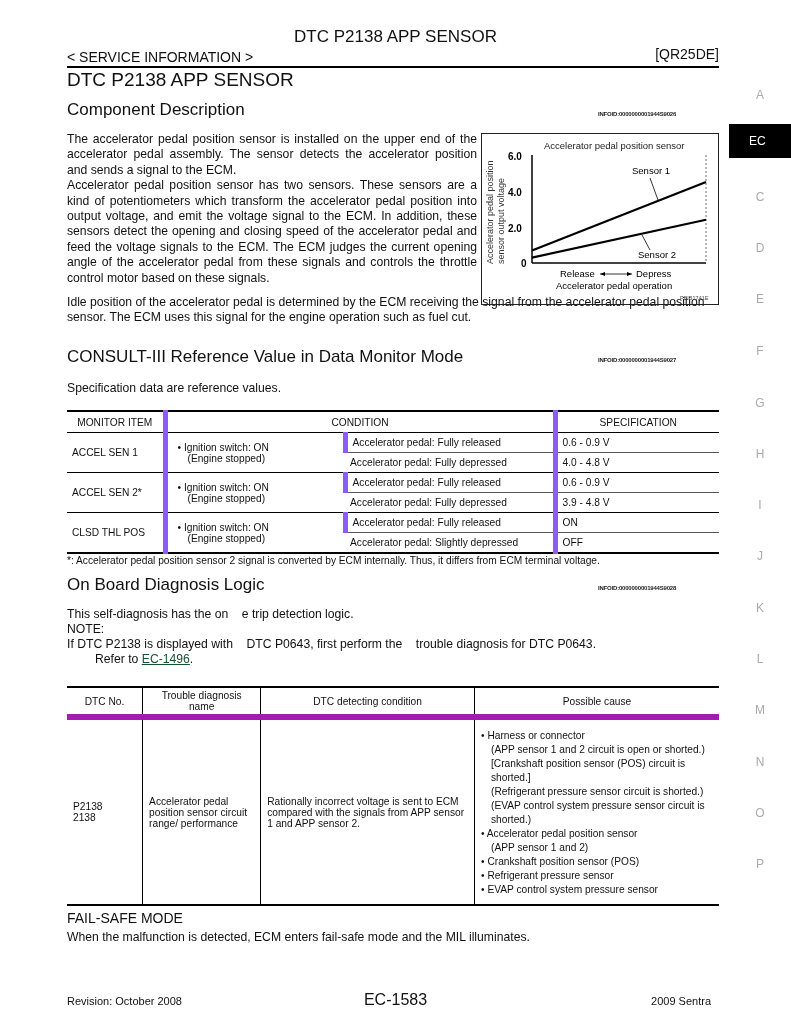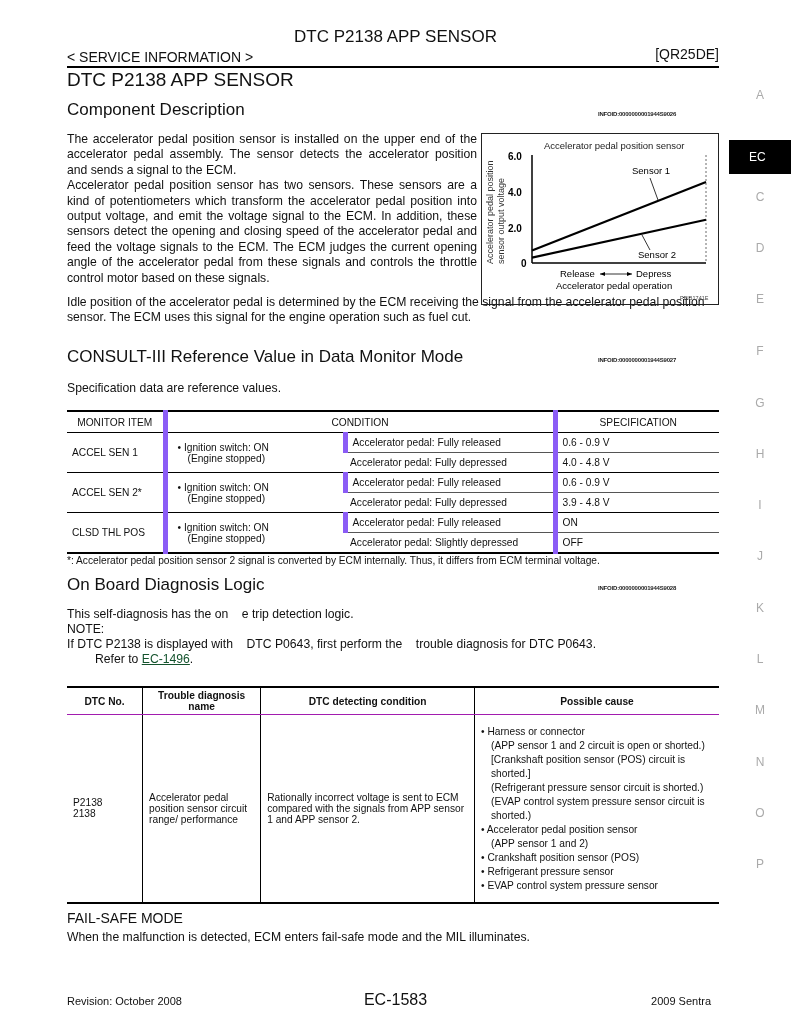--- a/index.html
+++ b/index.html
@@ -21,39 +21,39 @@
   .side-tab.active { background:#000; color:#fff; height:34px; line-height:34px; width:62px; text-align:left; padding-left:5px; box-sizing:border-box; }
   table { border-collapse:collapse; font-size:10.2px; }
   .t1 { left:67px; top:410px; width:652px; }
   .t1 th { font-weight:normal; text-transform:none; height:20px; border-bottom:1px solid #000;margin-top:22px; }
   .t1 td, .t1 th { border-left:5px solid #8b5cf6; padding:0 5px; }
   .t1 td:first-child, .t1 th:first-child { border-left:none; }
   .t1 tr.row td { height:19px; border-bottom:1px solid #555; }
   .t1 tr.grp-end td { border-bottom:1.5px solid #000; }
   .t1 { border-top:2px solid #000; border-bottom:2px solid #000; }
   .t2 { left:67px; top:686px; width:652px; border-top:2px solid #000; border-bottom:2px solid #000; }
-  .t2 th { font-weight:bold; height:20px; border-bottom:1px solid #a21caf; }
+  .t2 th { font-weight:normal; height:20px; border-bottom:6px solid #a21caf; }
   .t2 td, .t2 th { border-left:1px solid #000; padding:2px 6px; vertical-align:middle; }
   .t2 td:first-child, .t2 th:first-child { border-left:none; }
   .bullet { padding-left:10px; text-indent:-10px; }
   .sub { padding-left:10px; }
   .link { color:#14532d; text-decoration:underline; }
   .footer { top:995px; font-size:11px; }
 </style>
 </head>
 <body>
 
 <div class="abs run-title">DTC P2138 APP SENSOR</div>
 <div class="abs svc">&lt; SERVICE INFORMATION &gt;</div>
 <div class="abs eng">[QR25DE]</div>
 <div class="abs rule"></div>
 <div class="abs h1">DTC P2138 APP SENSOR</div>
 
 <div class="abs side-tab" style="top:88px;">A</div>
-<div class="abs side-tab active" style="top:140px;padding-left:20px;">EC</div>
+<div class="abs side-tab active" style="top:124px;padding-left:20px;">EC</div>
 <div class="abs side-tab" style="top:190px;">C</div>
 <div class="abs side-tab" style="top:241px;">D</div>
 <div class="abs side-tab" style="top:292px;">E</div>
 <div class="abs side-tab" style="top:344px;">F</div>
 <div class="abs side-tab" style="top:396px;">G</div>
 <div class="abs side-tab" style="top:447px;">H</div>
 <div class="abs side-tab" style="top:498px;">I</div>
 <div class="abs side-tab" style="top:549px;">J</div>
 <div class="abs side-tab" style="top:601px;">K</div>
 <div class="abs side-tab" style="top:652px;">L</div>

